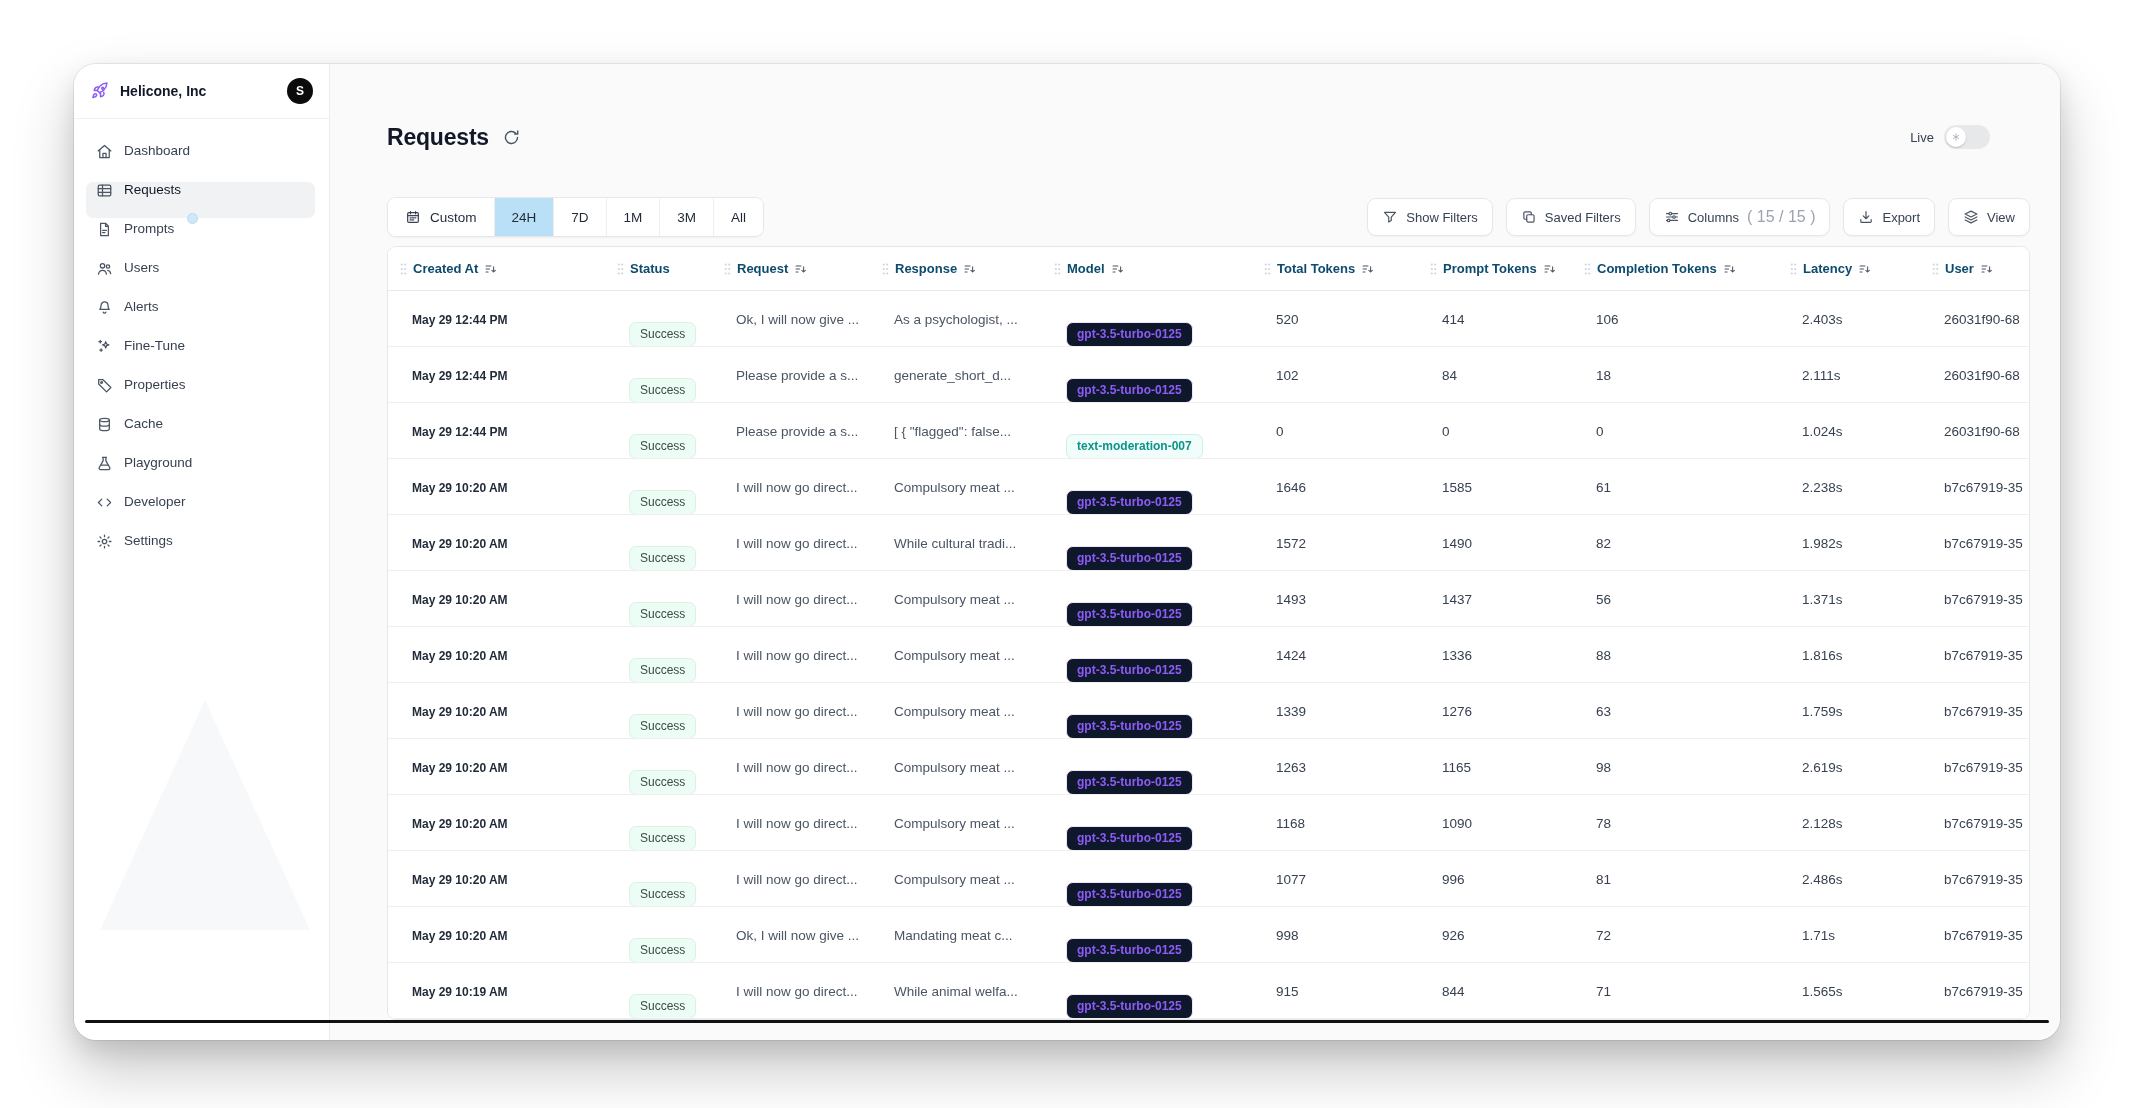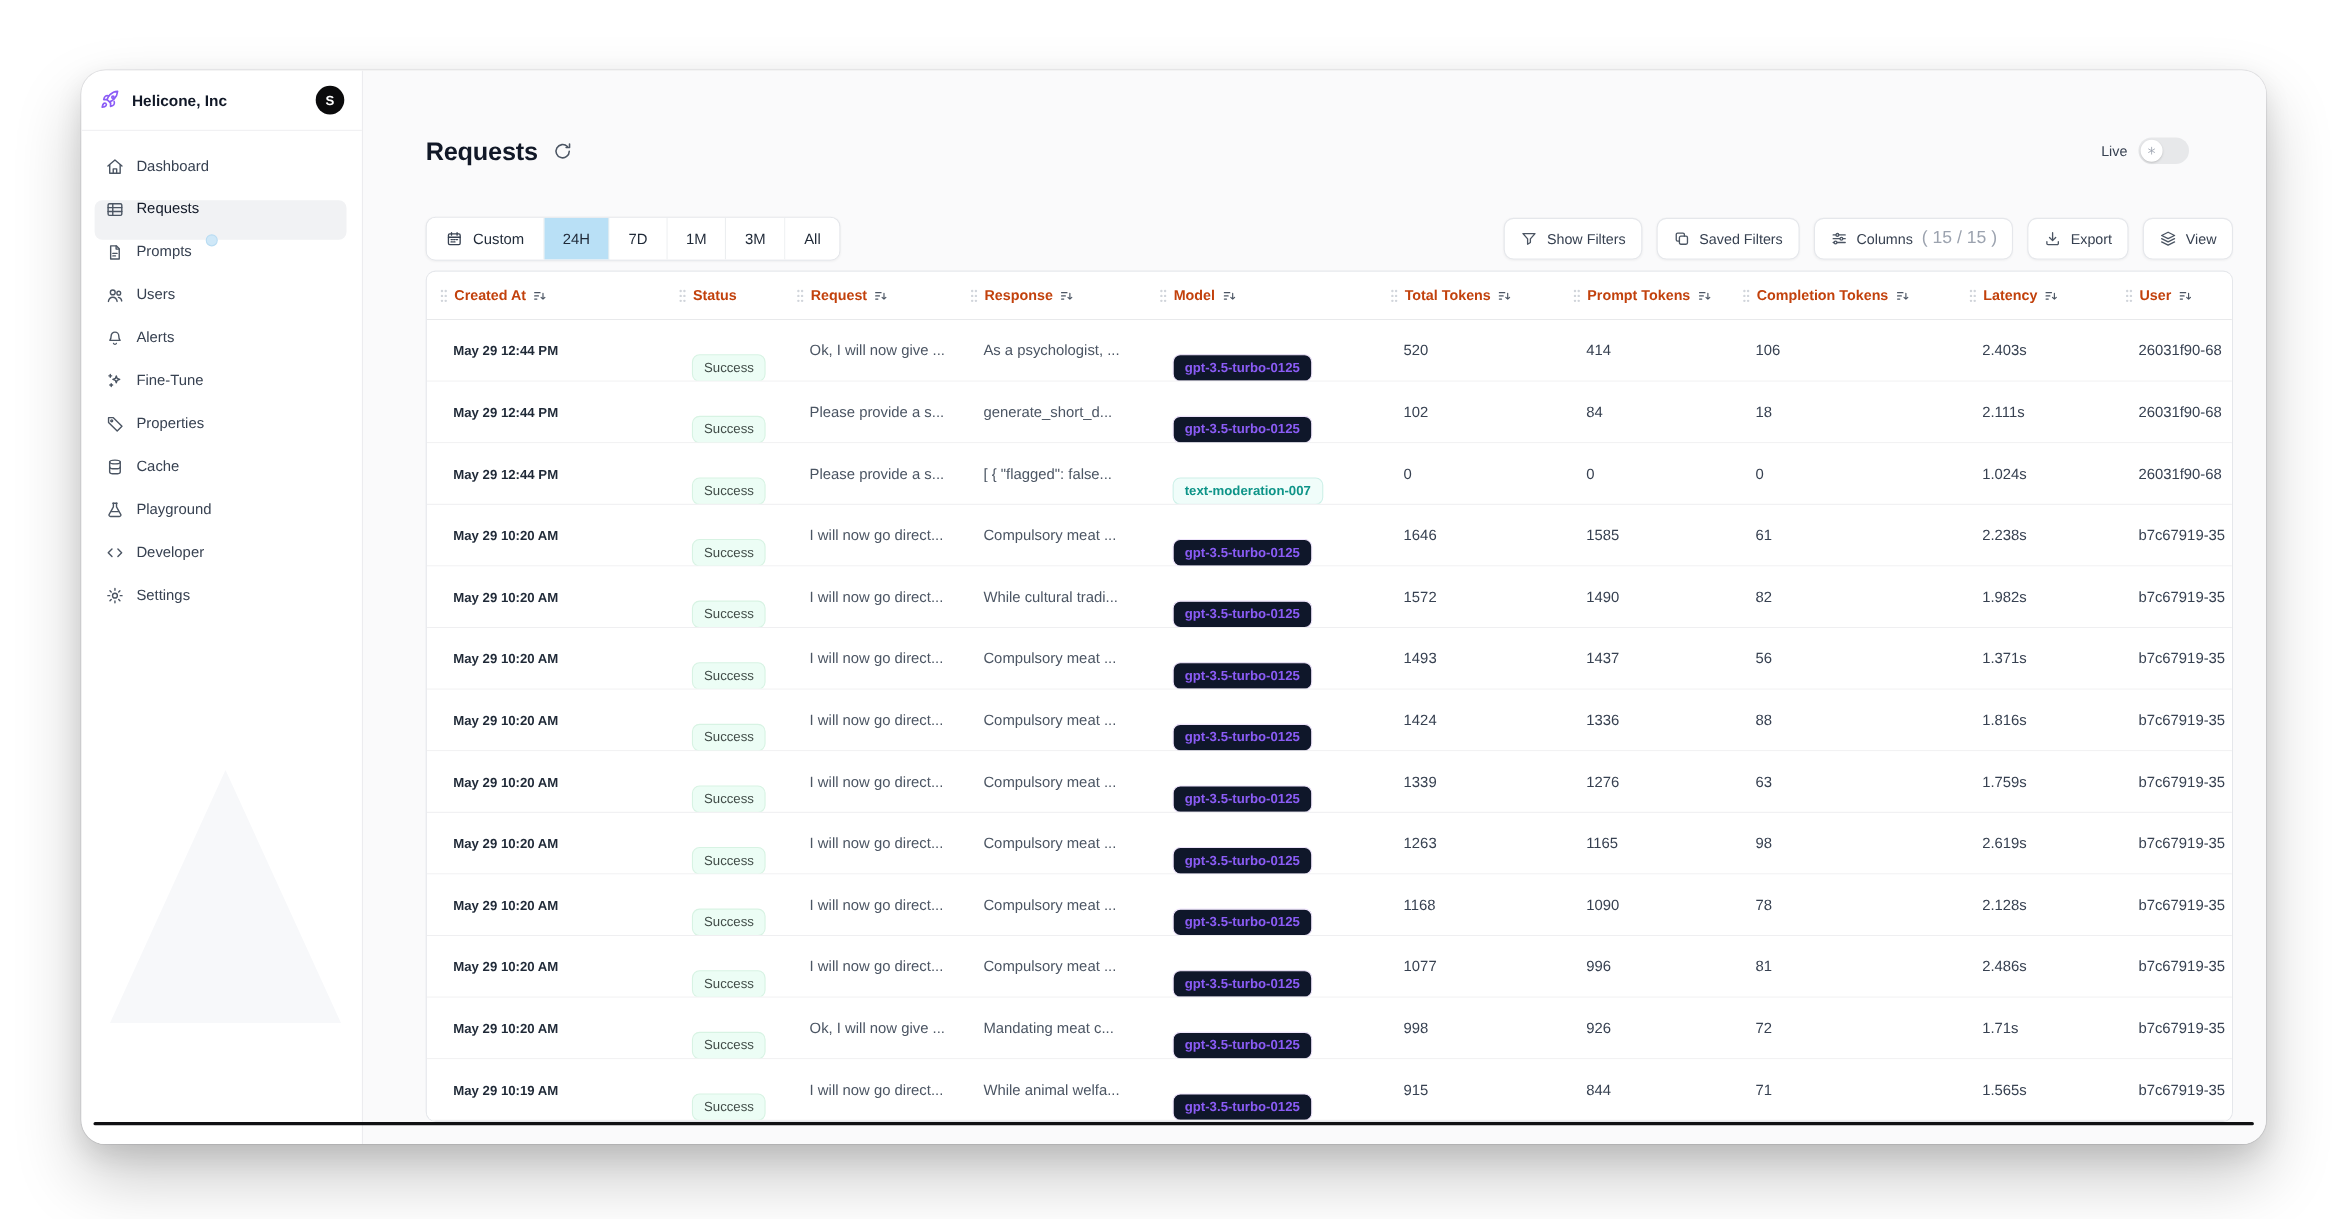--- a/index.html
+++ b/index.html
@@ -60,21 +60,21 @@
   .act-icon { width:16px; height:16px; color:#4b5563; }
   .act-count { font-size:16px; color:#9ca3af; font-weight:400; }
   .act-count:empty { display:none; }
   
   .card { margin-top:8px; background:#ffffff; border:1px solid #e5e7eb; border-radius:9px;
     overflow:hidden; height:774px; }
   .thead { display:flex; height:44px; align-items:center; border-bottom:1px solid #e8e9eb;
     background:#ffffff; overflow:hidden; }
   .th { display:flex; align-items:center; gap:6px; padding-left:12px; height:100%; flex:none;
     cursor:pointer; overflow:hidden; white-space:nowrap; }
-  .th-label { font-size:13px; font-weight:700; color:#c2410c; }
+  .th-label { font-size:13px; font-weight:700; color:#0c4a6e; }
   .drag { width:7px; height:14px; color:#d1d5db; flex:none; }
   .sort { width:14px; height:14px; color:#4b5563; flex:none; }
   .tr { display:flex; height:56px; align-items:center; border-bottom:1px solid #efeff1;
     background:#ffffff; overflow:hidden; cursor:pointer; }
   .td { padding-left:24px; flex:none; overflow:hidden; white-space:nowrap; }
   .c1{width:217px}.c2{width:107px}.c3{width:158px}.c4{width:172px}.c5{width:210px}
   .c6{width:166px}.c7{width:154px}.c8{width:206px}.c9{width:142px}.c10{width:160px}
   .created { font-size:12px; font-weight:600; color:#1f2937; }
   .txt { font-size:13.5px; color:#4b5563; }
   .num { font-size:13.5px; color:#374151; }

